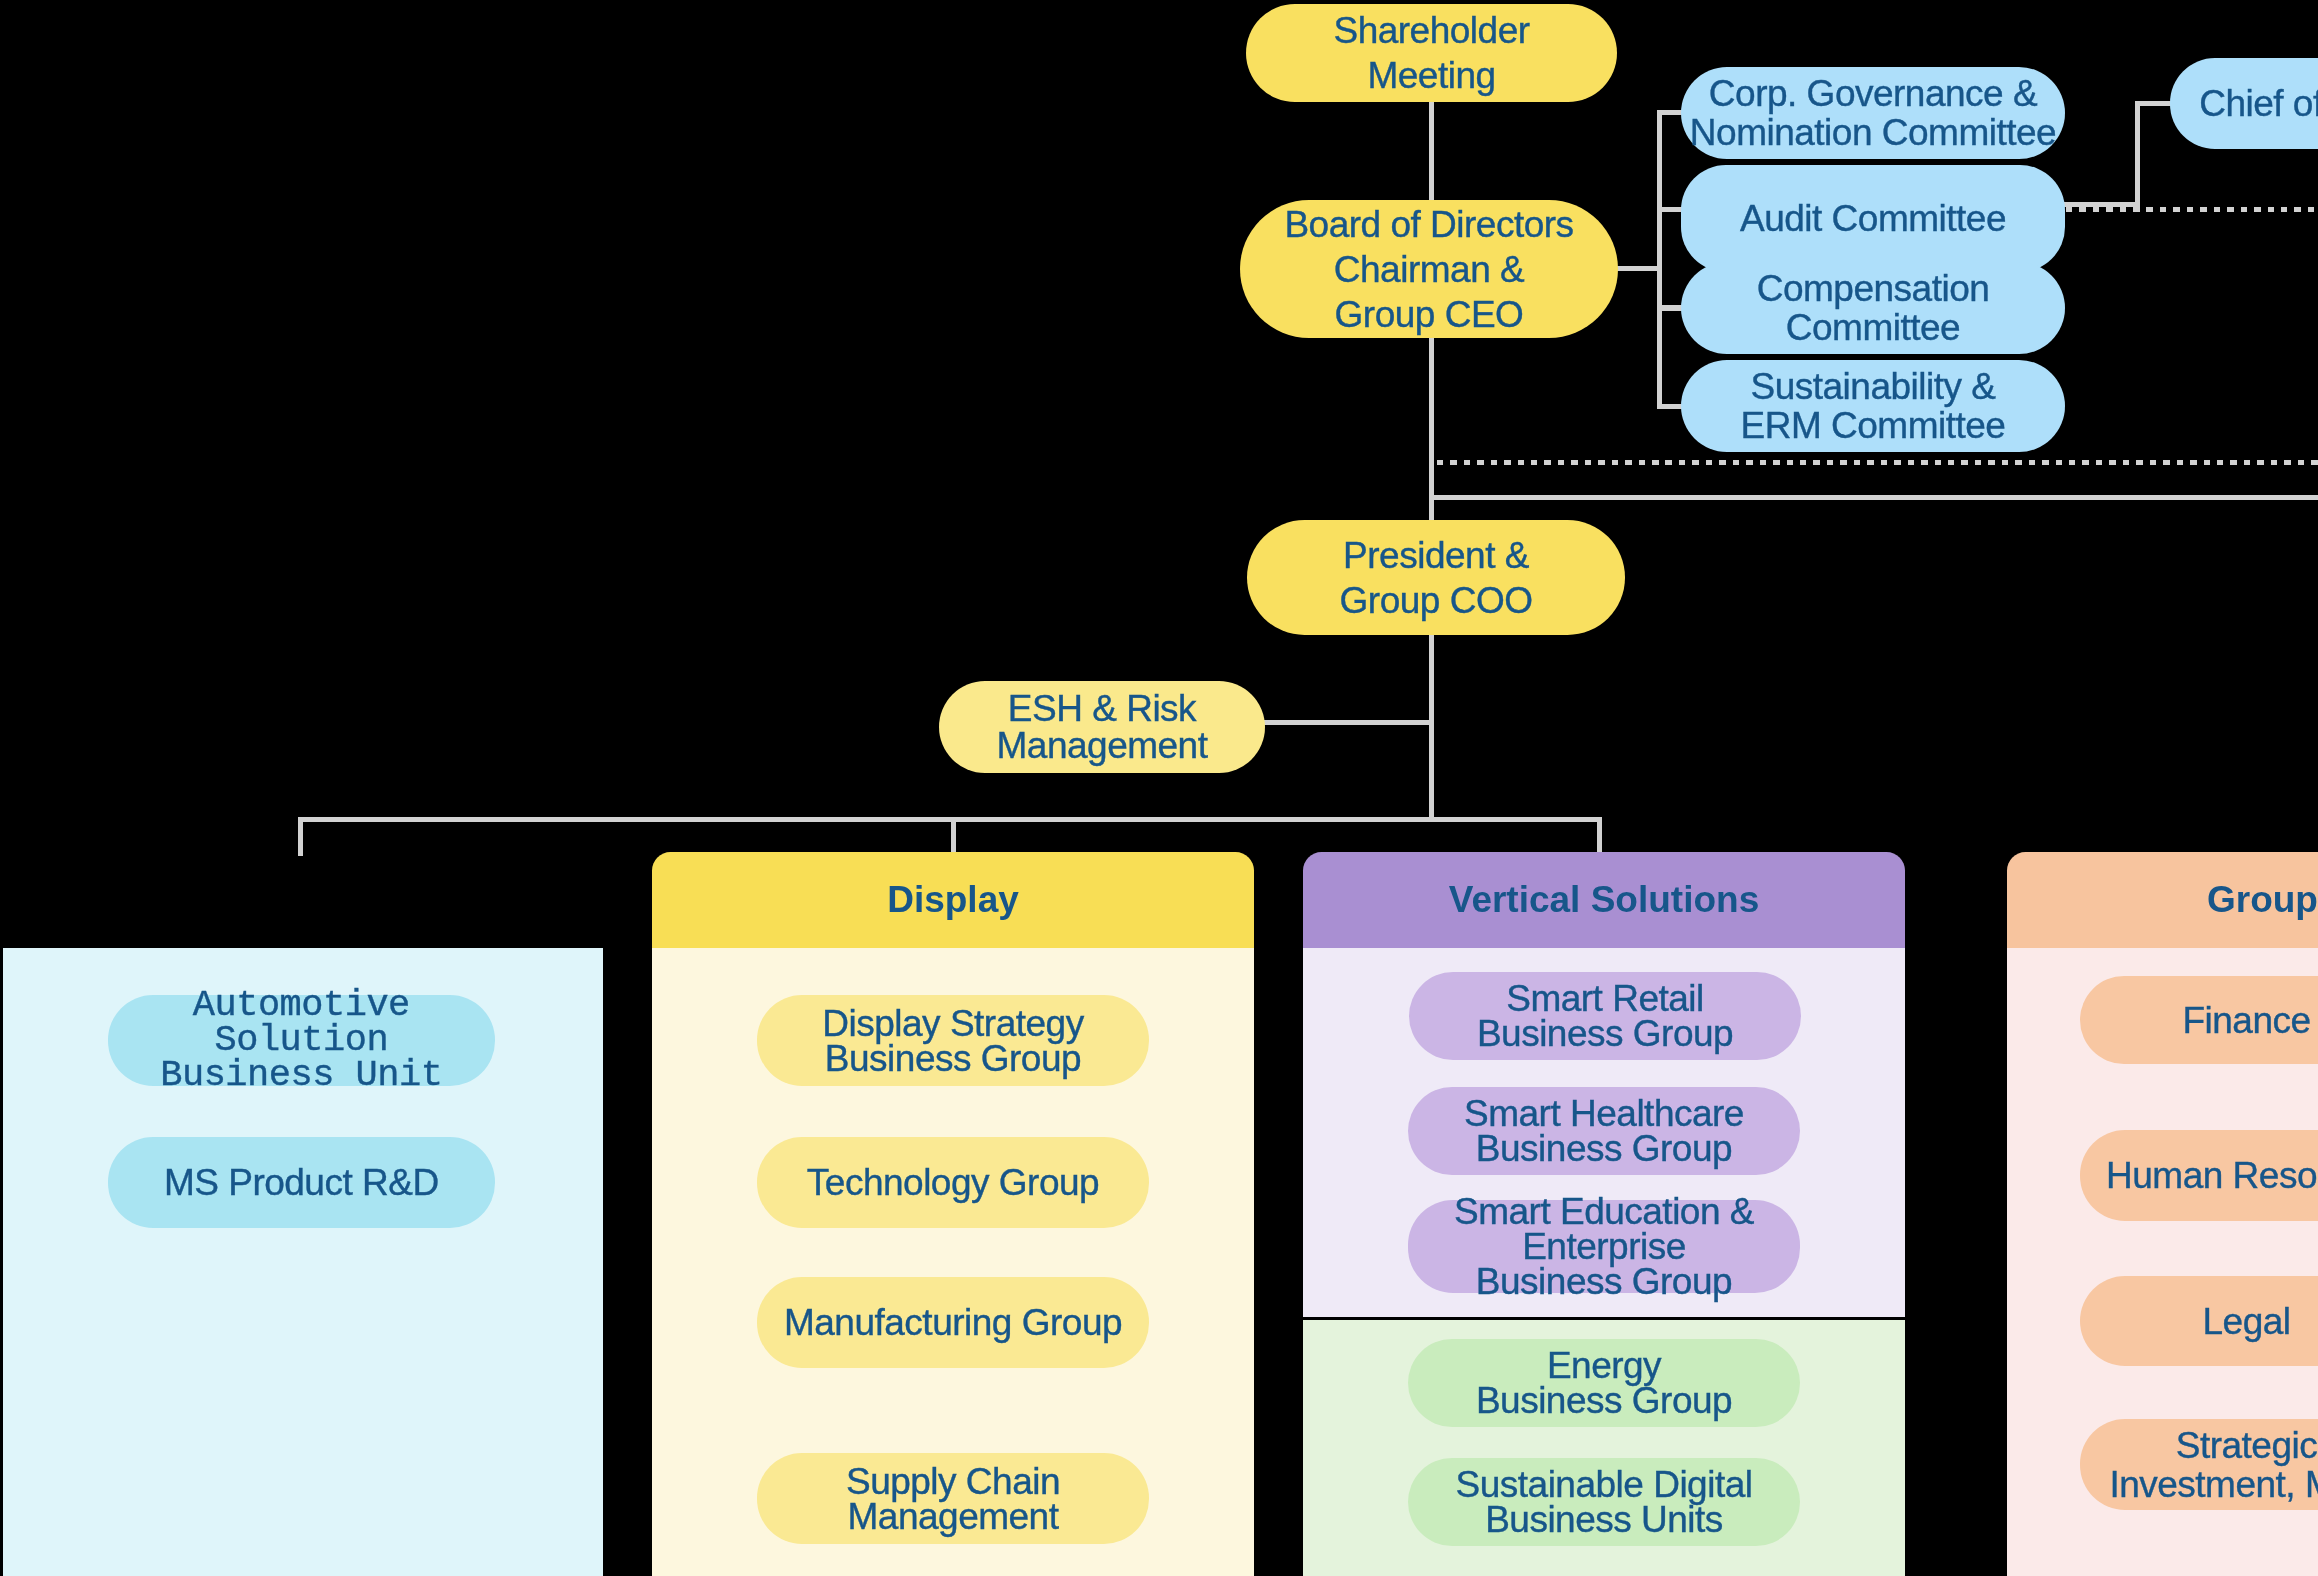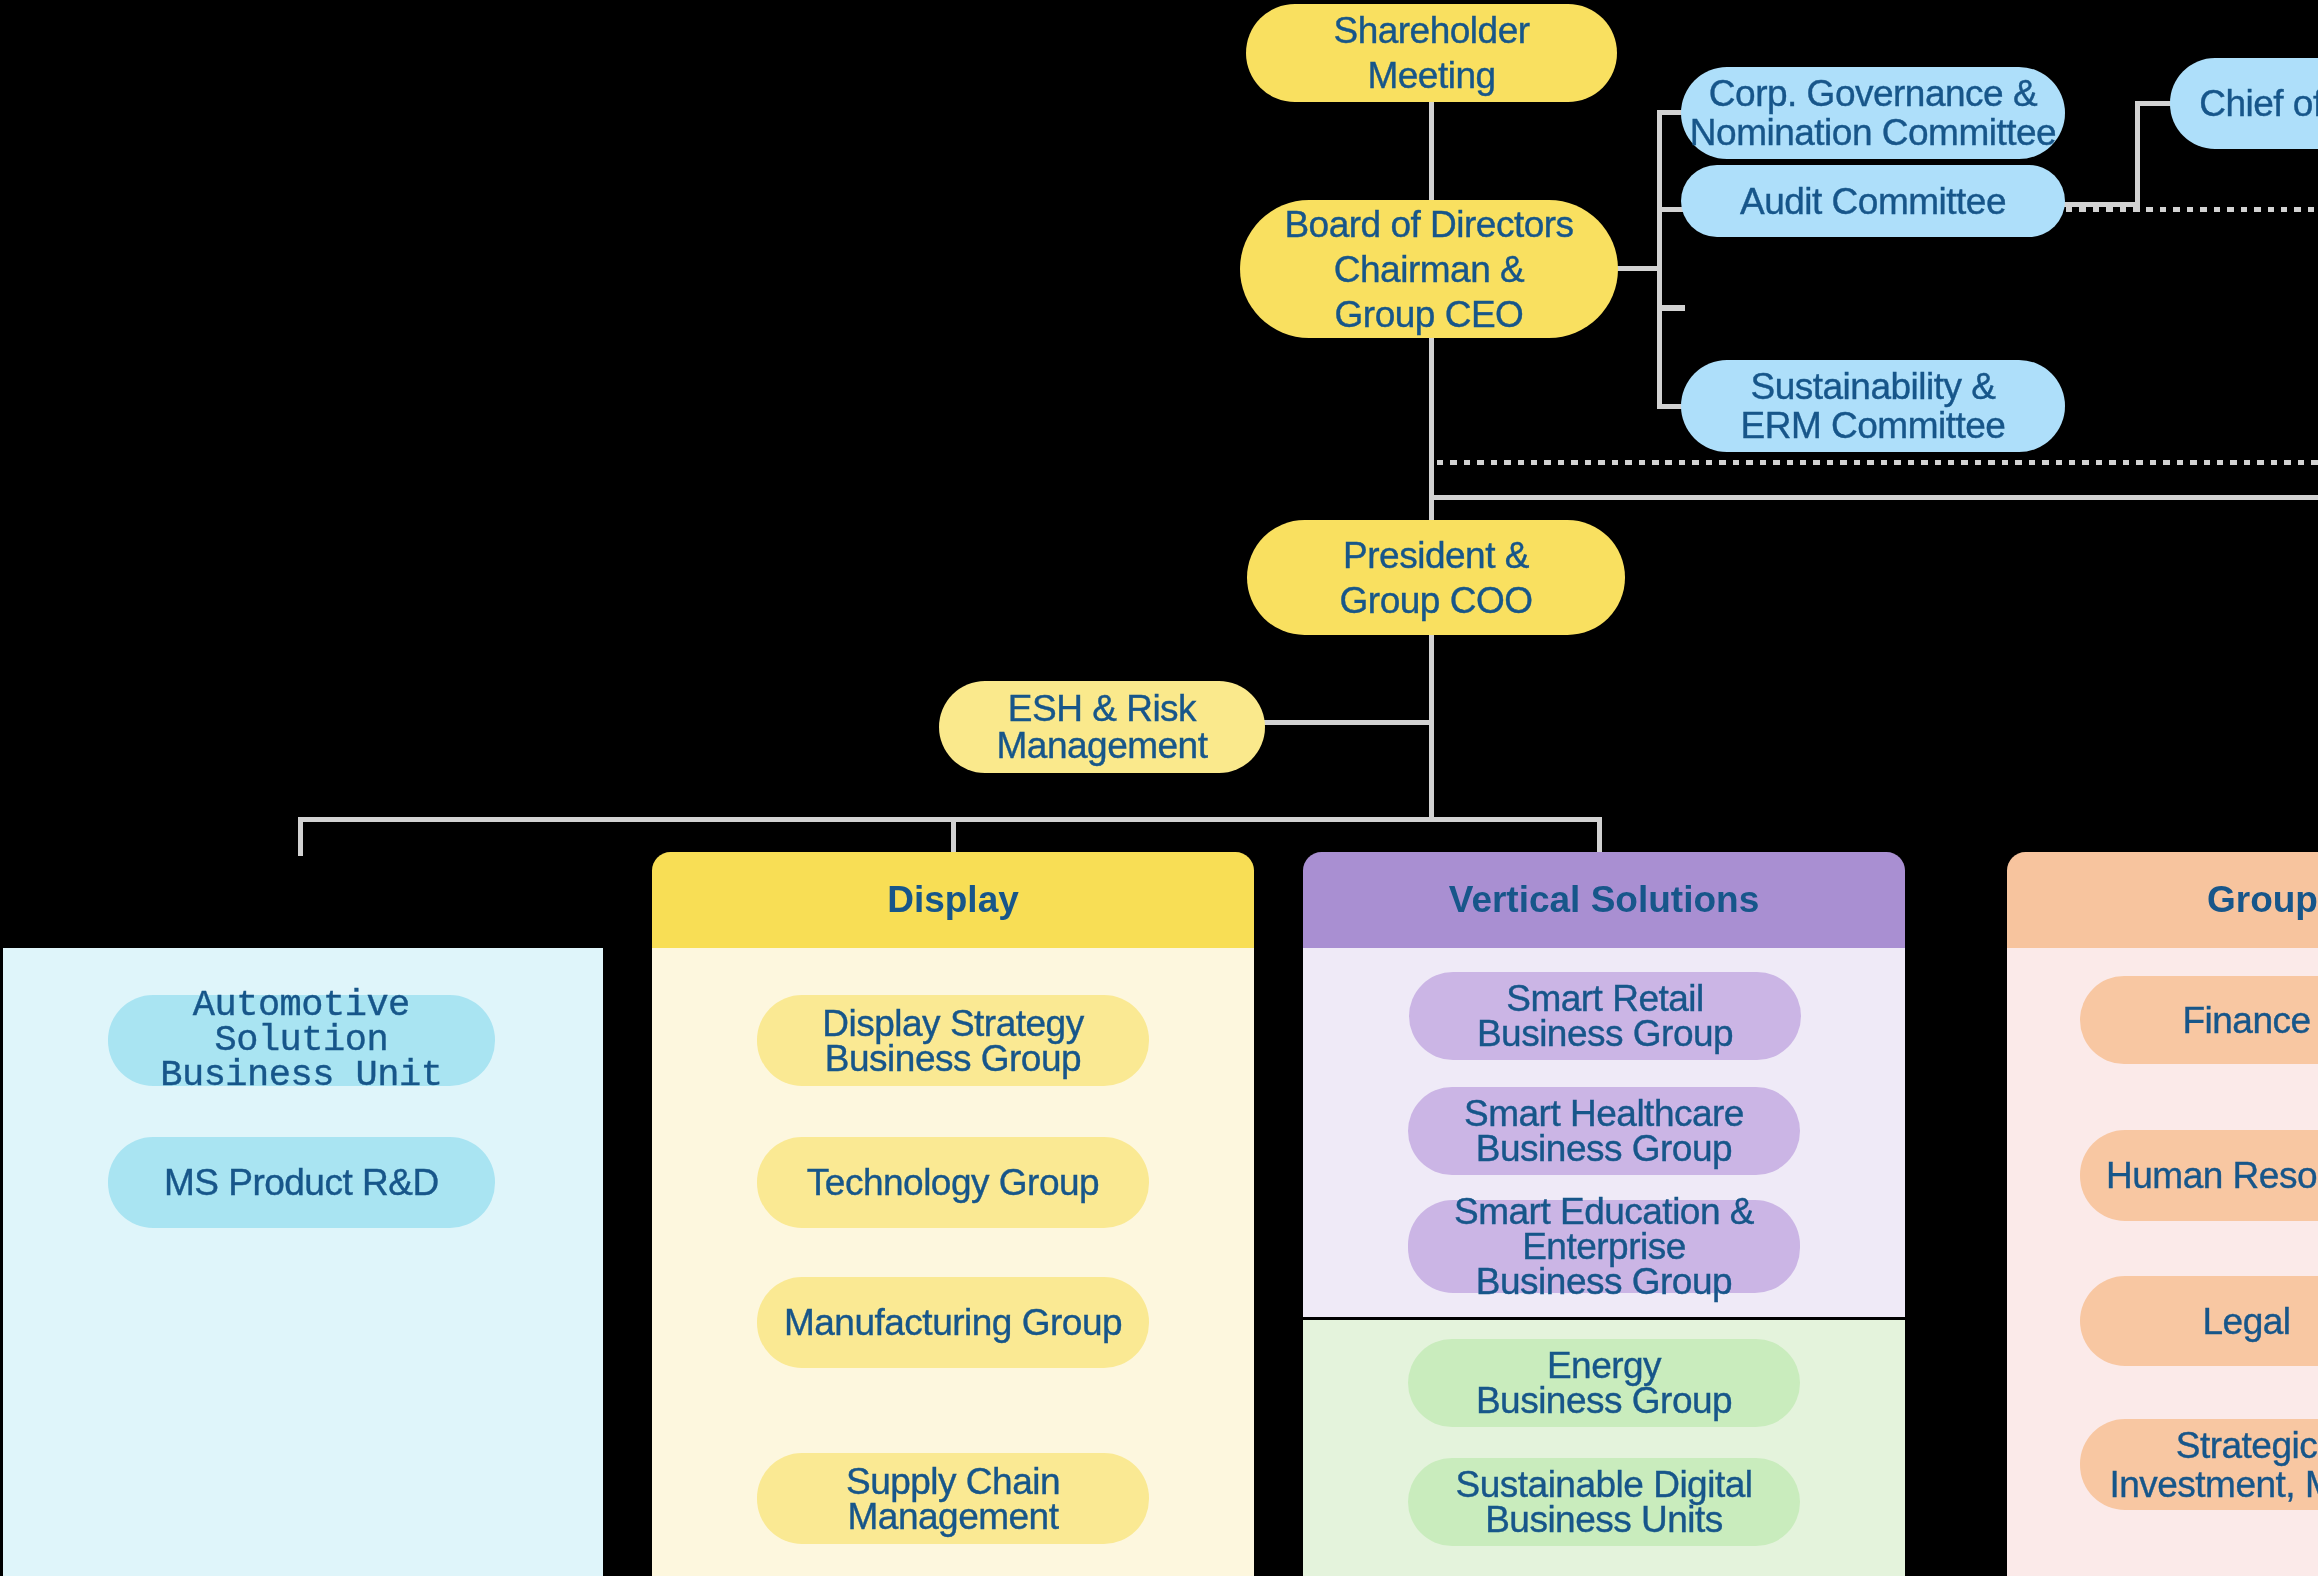--- a/index.html
+++ b/index.html
@@ -10,21 +10,21 @@
         font-size:37px;letter-spacing:-0.5px;line-height:45px;white-space:pre-line;
         -webkit-text-stroke:0.4px currentColor;}
   .yellow{background:#F9E060;}
   .yellow-light{background:#FAE98C;line-height:37px;}
   .blue{background:#AEDFFA;line-height:39px;}
   #node-shareholder{left:1246px;top:4.2px;width:371px;height:98px;border-radius:49px;}
   #node-board{left:1240px;top:200px;width:378px;height:138px;border-radius:69px;}
   #node-president{left:1247px;top:520px;width:378px;height:115px;border-radius:58px;}
   #node-esh{left:939px;top:681px;width:326px;height:92px;border-radius:46px;}
   #node-corp{left:1681px;top:67px;width:384px;height:92px;border-radius:46px;}
-  #node-audit{left:1681px;top:165px;width:384px;height:72px;border-radius:45px;}
+  #node-audit{left:1681px;top:165px;width:384px;height:107px;border-radius:45px;}
   #node-comp{left:1681px;top:262px;width:384px;height:92px;border-radius:46px;}
   #node-sust{left:1681px;top:360px;width:384px;height:92px;border-radius:46px;}
   #node-chief{left:2170px;top:58px;width:382px;height:91px;border-radius:45px;}
 
   .column{position:absolute;top:852px;}
   .col-header{position:absolute;left:0;top:0;width:100%;height:96px;border-radius:18.5px 18.5px 0 0;
         display:flex;align-items:center;justify-content:center;
         font-size:37px;font-weight:bold;letter-spacing:0px;}
   .col-body{position:absolute;left:0;width:100%;}
   #col-mobility{left:2.8px;width:600px;height:724px;}
@@ -78,20 +78,22 @@
   <div class="node yellow" id="node-board"><span>Board of Directors
 Chairman &amp;
 Group CEO</span></div>
   <div class="node yellow" id="node-president"><span>President &amp;
 Group COO</span></div>
   <div class="node yellow-light" id="node-esh"><span>ESH &amp; Risk
 Management</span></div>
   <div class="node blue" id="node-corp"><span>Corp. Governance &amp;
 Nomination Committee</span></div>
   <div class="node blue" id="node-audit"><span>Audit Committee</span></div>
+  <div class="node blue" id="node-comp"><span>Compensation
+Committee</span></div>
   <div class="node blue" id="node-sust"><span>Sustainability &amp;
 ERM Committee</span></div>
   <div class="node blue" id="node-chief"><span>Chief of Compliance</span></div>
 
   <div class="column" id="col-mobility">
     <div class="col-body"></div>
     <div class="pills"></div>
   <div class="pill" style="left: 105px; top: 143px; width: 387px; height: 91px; background: rgb(169, 228, 242); font-family: Liberation Mono, monospace;"><span>Automotive Solution
 Business Unit</span></div>
       <div class="pill" style="left: 105px; top: 285px; width: 387px; height: 91px; background: rgb(169, 228, 242);"><span>MS Product R&amp;D</span></div>

